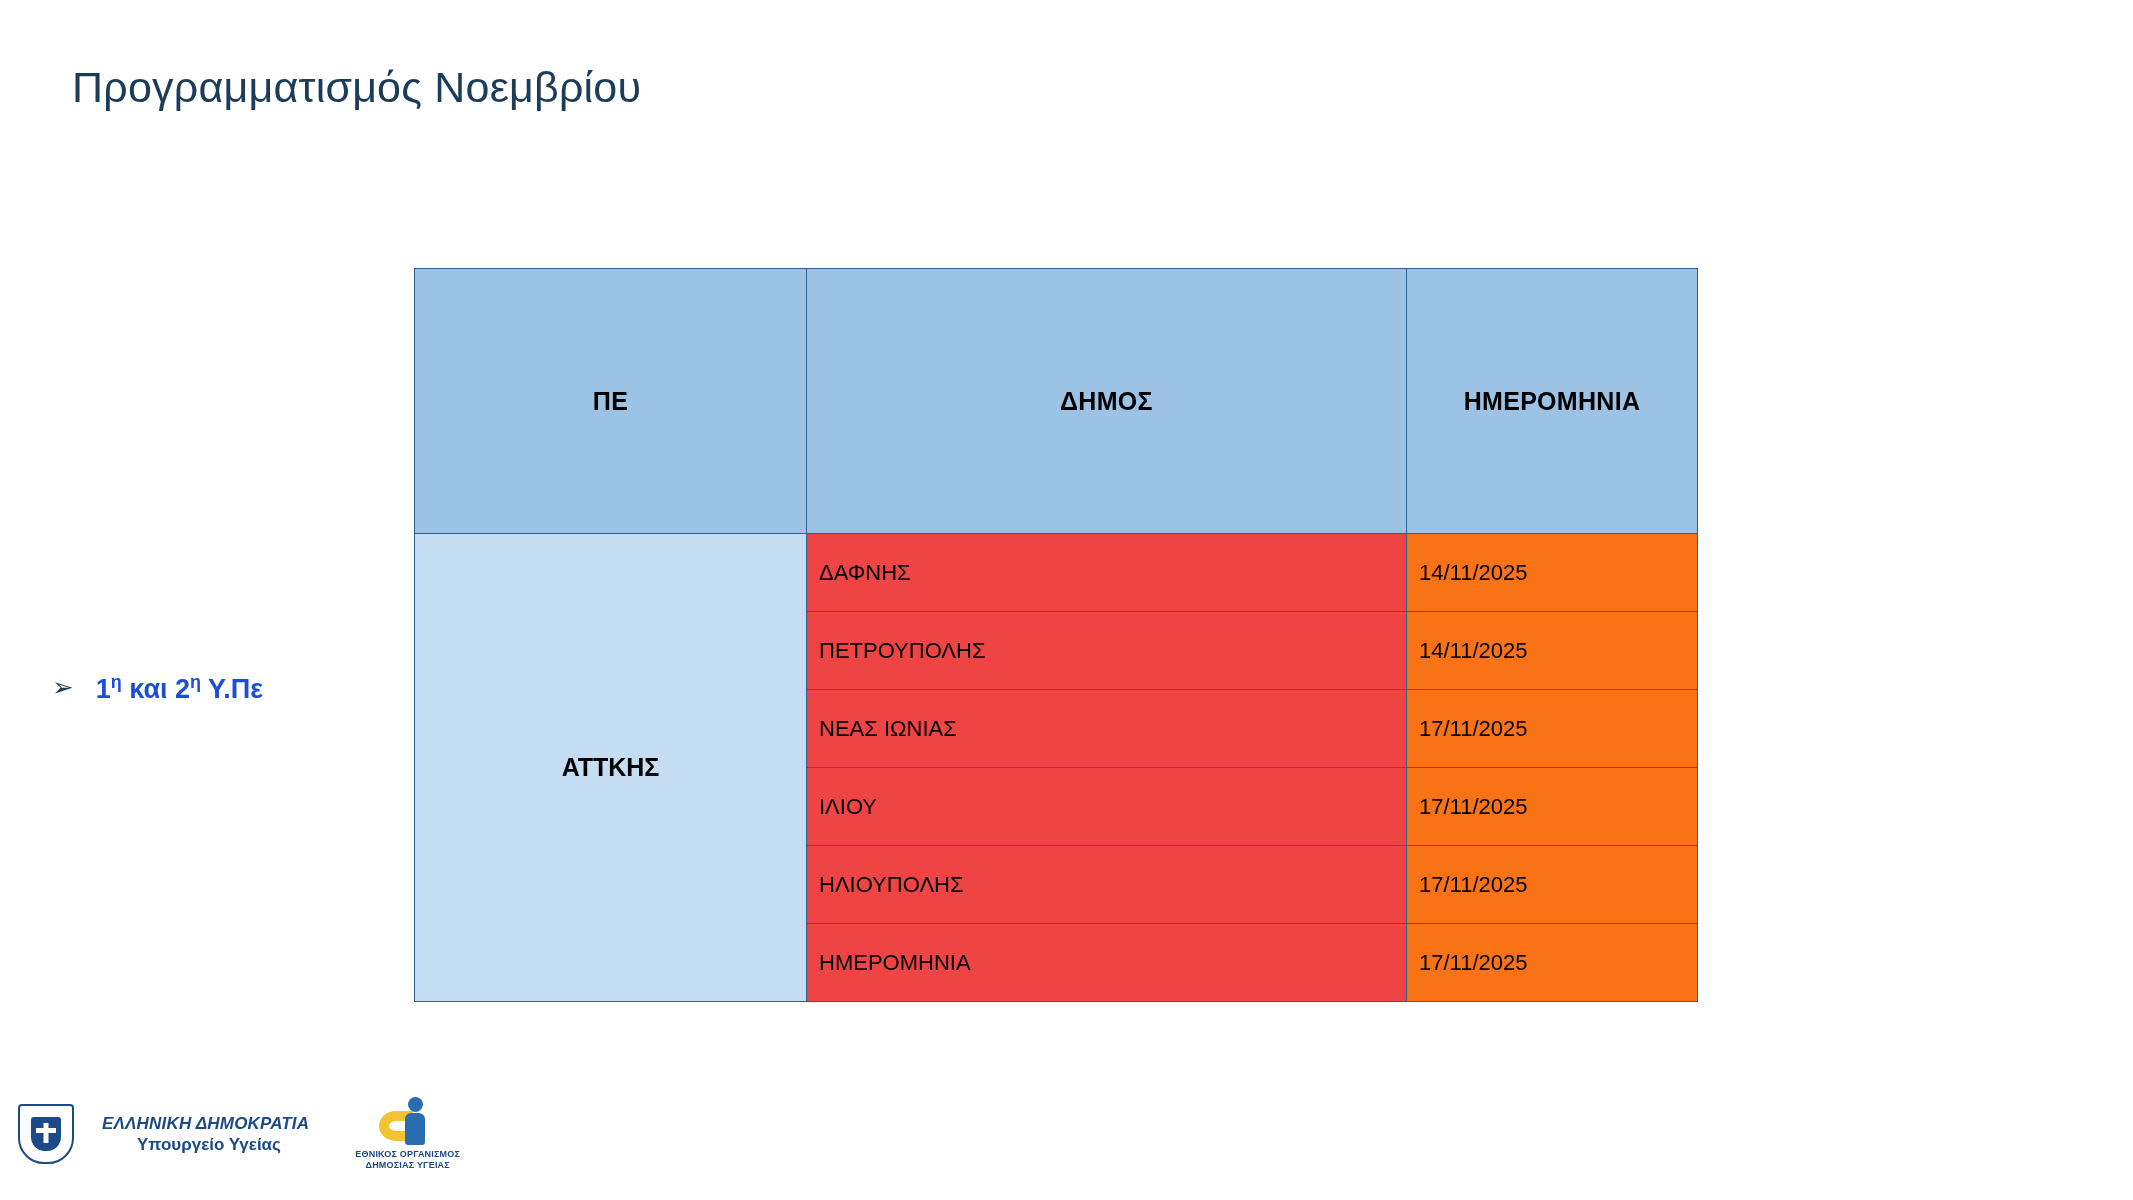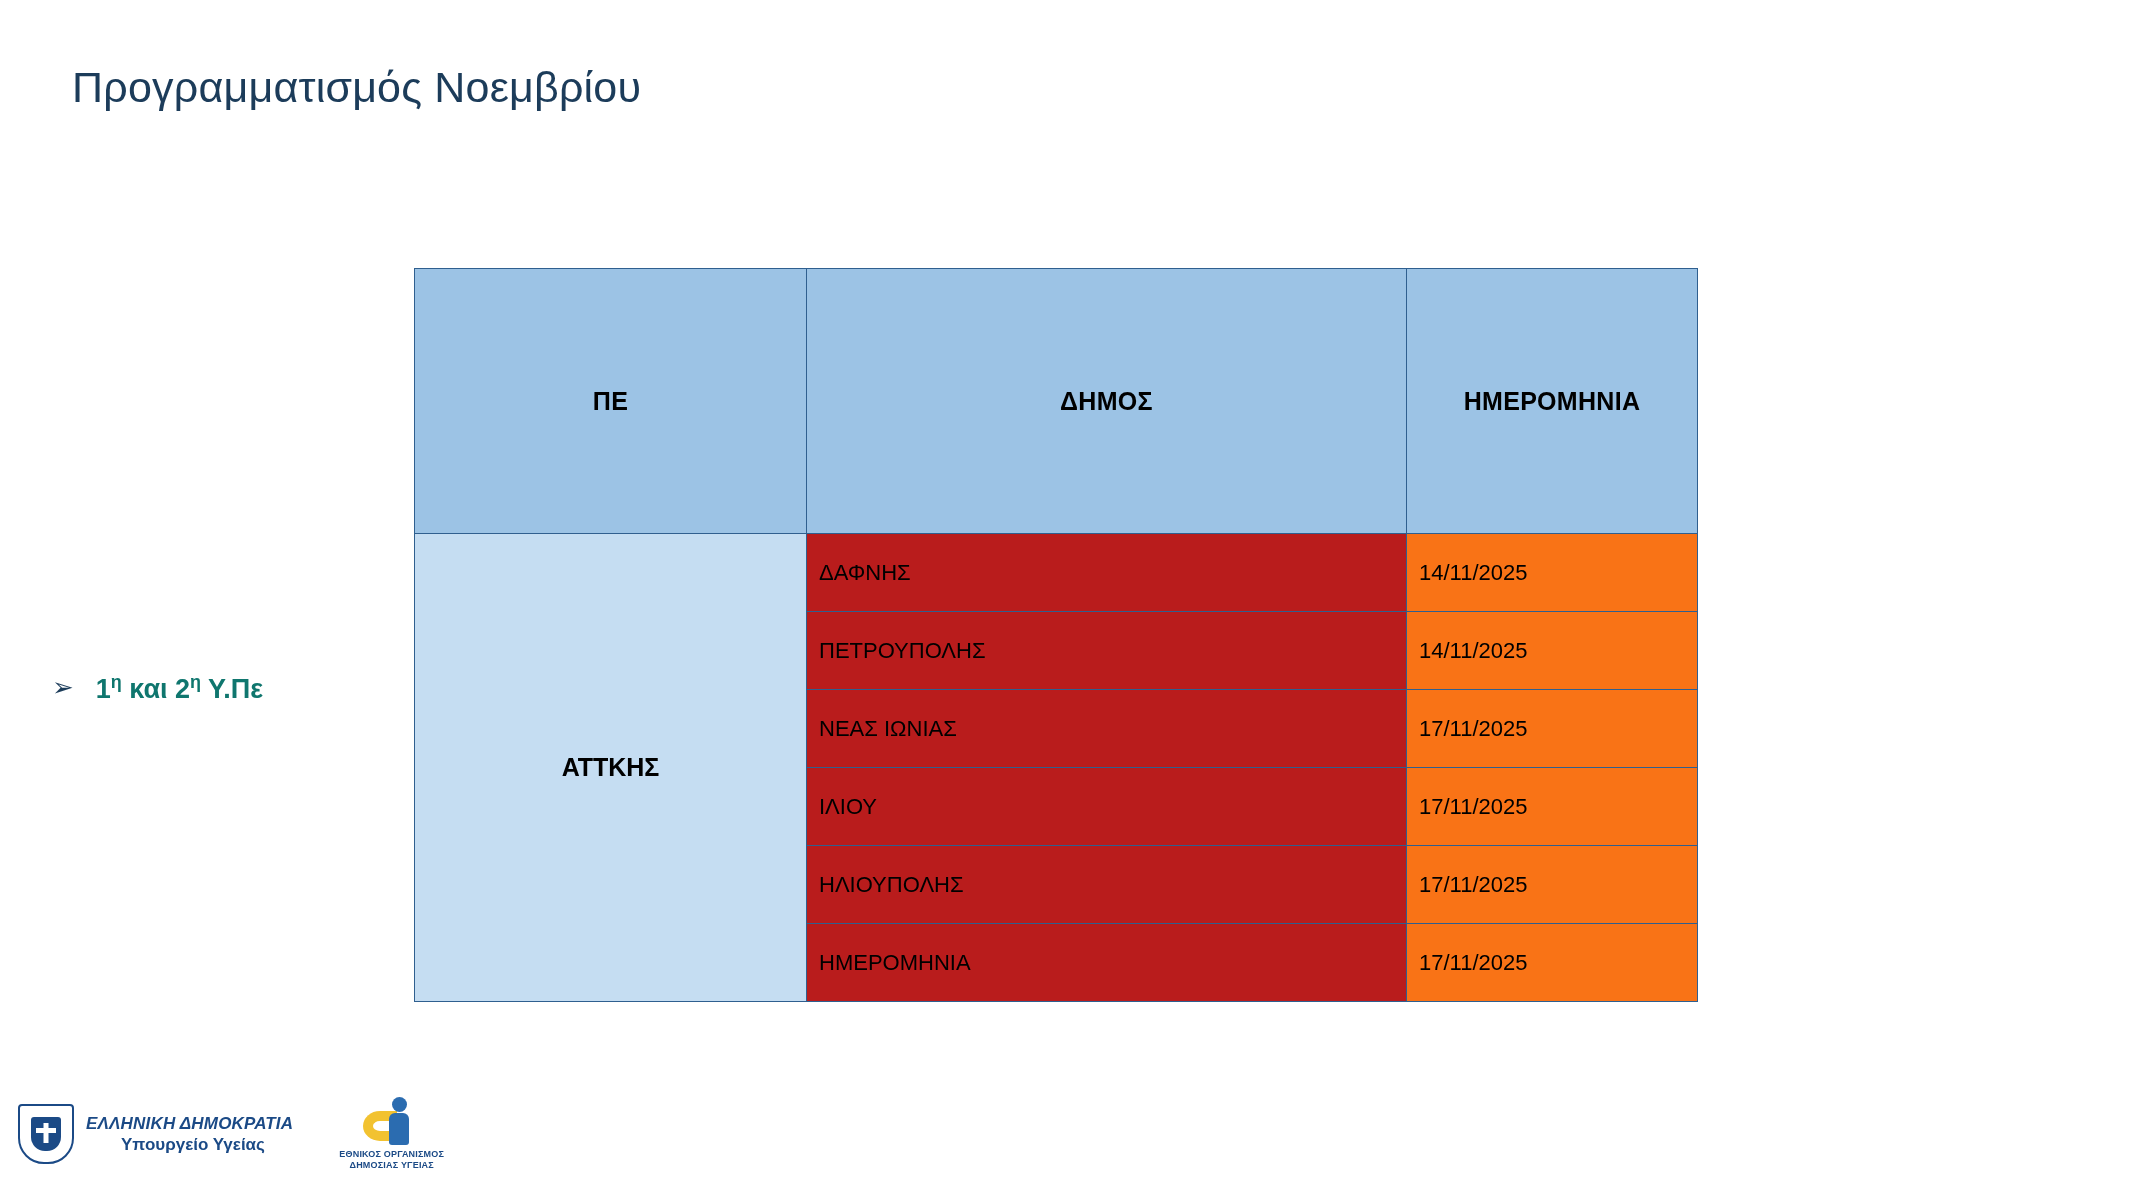--- a/index.html
+++ b/index.html
@@ -46,21 +46,21 @@
     gap: 22px;
   }
   .bullet-marker {
     color: #1c3c5a;
     font-size: 26px;
     line-height: 1;
     transform: translateY(-2px);
   }
   .bullet-text {
     font-size: 27px;
-    color: #0f766e;
+    color: #1d4ed8;
     font-weight: 700;
     white-space: nowrap;
   }
   .bullet-text .sup {
     font-size: 18px;
     vertical-align: super;
     font-weight: 700;
   }
 
   
@@ -98,21 +98,21 @@
 
   td.pe-cell {
     background: #c5ddf2;
     text-align: center;
     font-size: 25px;
     color: #000000;
     font-weight: 700;
   }
 
   td.dimos-cell {
-    background: #b91c1c;
+    background: #ef4444;
     font-size: 22px;
     padding-left: 10px;
     text-align: left;
     color: #000000;
   }
 
   td.date-cell {
     background: #f97316;
     font-size: 22px;
     padding-left: 10px;
@@ -128,21 +128,21 @@
     left: 18px;
     bottom: 20px;
     height: 92px;
     display: flex;
     align-items: center;
     gap: 46px;
   }
   .gov-logo {
     display: flex;
     align-items: center;
-    gap: 12px;
+    gap: 28px;
   }
   .gov-emblem {
     width: 56px;
     height: 60px;
     border: 2px solid #1b4a86;
     border-radius: 4px 4px 26px 26px;
     background: #ffffff;
     position: relative;
     box-sizing: border-box;
   }

